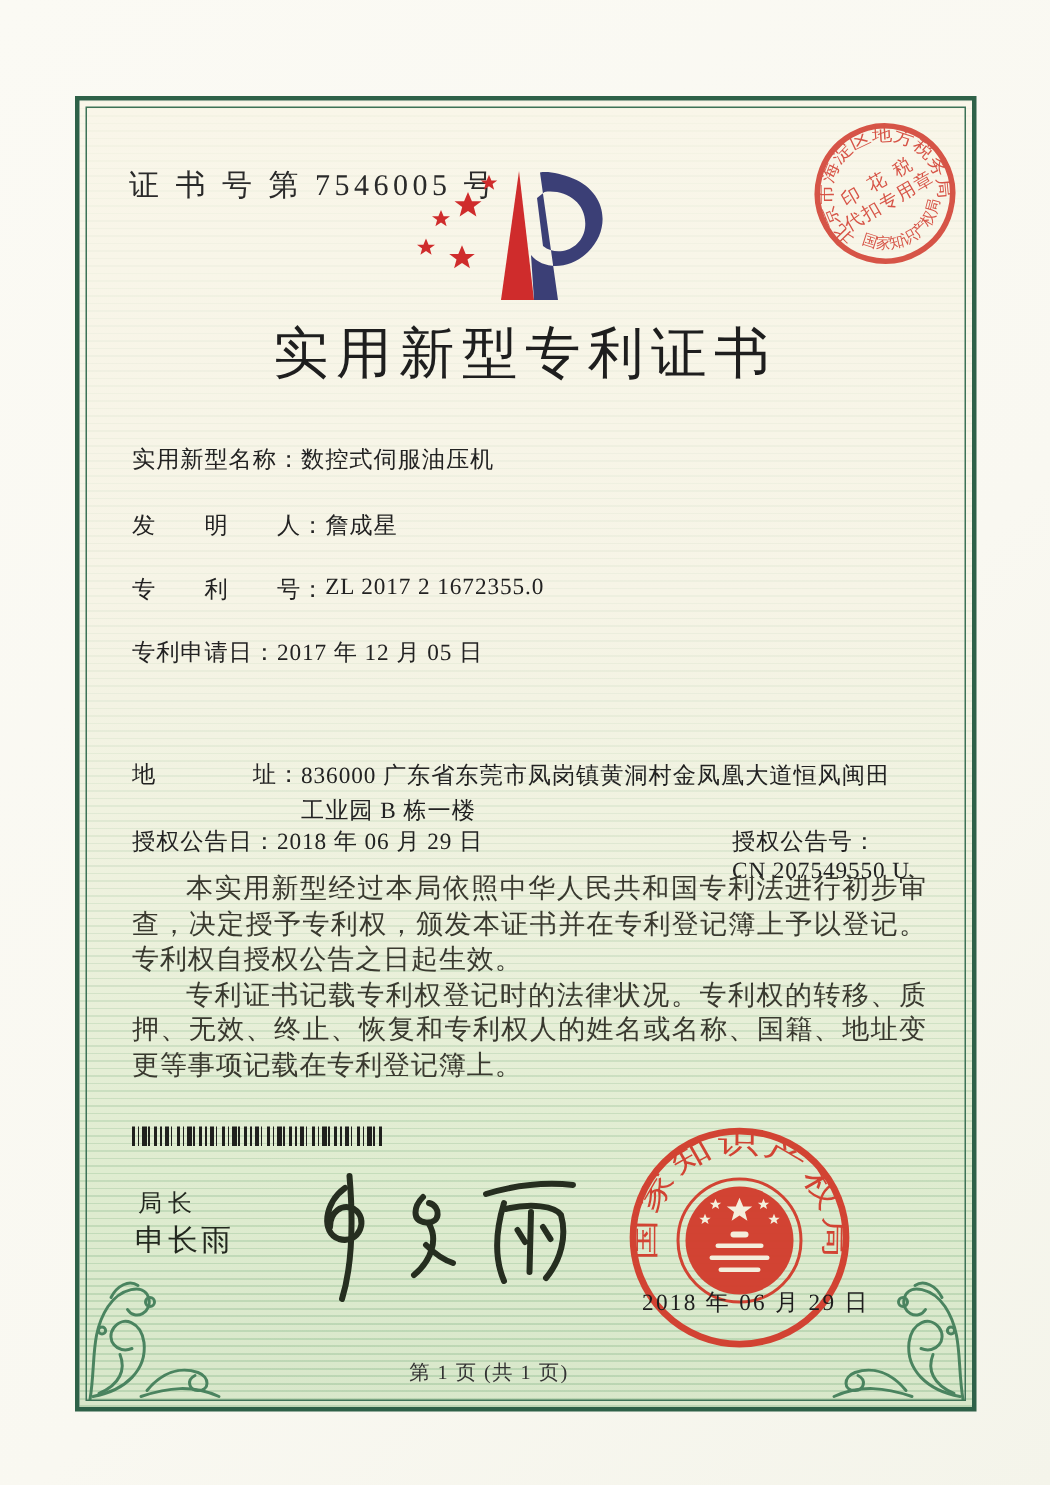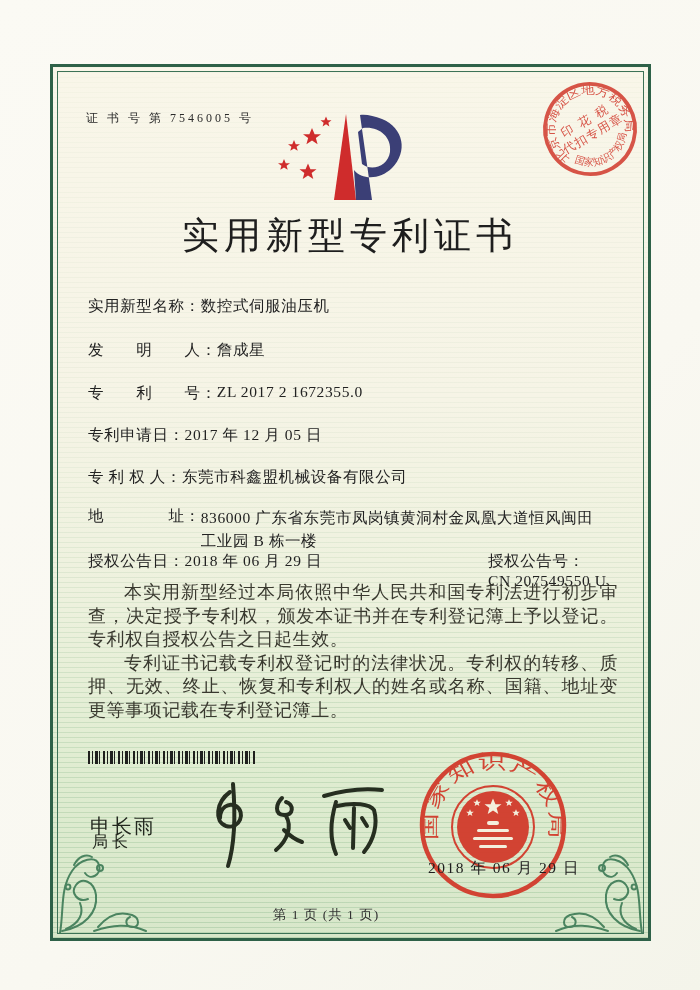--- a/index.html
+++ b/index.html
@@ -24,38 +24,38 @@
     position:absolute;left:53px;top:67px;width:595px;height:871px;
     background:linear-gradient(180deg,#f9f6e9 0%,#f6f4e6 38%,#edf1dd 62%,#dfecd0 82%,#d8e7ca 100%);
   }
   .cert-lines{
     position:absolute;left:53px;top:67px;width:595px;height:871px;
     background:repeating-linear-gradient(180deg,rgba(110,168,118,0.28) 0 1px,rgba(0,0,0,0) 1px 5px);
     -webkit-mask-image:linear-gradient(180deg,rgba(0,0,0,0.12) 0%,rgba(0,0,0,0.25) 45%,rgba(0,0,0,0.75) 75%,#000 100%);
     mask-image:linear-gradient(180deg,rgba(0,0,0,0.12) 0%,rgba(0,0,0,0.25) 45%,rgba(0,0,0,0.75) 75%,#000 100%);
   }
   .abs{position:absolute;}
-  .cert-no{left:86px;top:110px;font-size:12px;letter-spacing:3px;color:#2a2a2a;}
+  .cert-no{left:86px;top:110px;font-size:20px;letter-spacing:3px;color:#2a2a2a;}
   .title{left:0;top:211px;width:700px;text-align:center;font-size:37px;letter-spacing:5px;color:#1e1e1e;font-weight:500;}
   .row{left:88px;font-size:15.5px;letter-spacing:0.6px;color:#222;}
   .row .lab{display:inline-block;}
   .row .val{display:inline-block;vertical-align:top;}
   .addr-val{max-width:408px;line-height:23px;}
   .r1{top:296px;} .r2{top:340px;} .r3{top:383px;text-decoration:underline;} .r4{top:425px;} .r5{top:467px;} .r6{top:506px;} .r7{top:551px;width:560px;}
   .grant-no{position:absolute;left:400px;top:0;}
   .bodytext{
     left:88px;top:581px;width:530px;font-size:18px;line-height:23.5px;
     letter-spacing:0.6px;color:#39392f;text-align:justify;
   }
   .bodytext p{margin:0;text-indent:2em;}
   .barcode{
     left:88px;top:751px;width:168px;height:13px;
     background:repeating-linear-gradient(90deg,#20201e 0 2px,rgba(0,0,0,0) 2px 4px,#20201e 4px 5px,rgba(0,0,0,0) 5px 7px,#20201e 7px 10px,rgba(0,0,0,0) 10px 11px,#20201e 11px 12px,rgba(0,0,0,0) 12px 15px);
   }
-  .sig-title{left:92px;top:792px;font-size:16px;letter-spacing:4px;color:#23281f;margin-top:40px;}
+  .sig-title{left:92px;top:792px;font-size:16px;letter-spacing:4px;color:#23281f;}
   .sig-name{left:90px;top:813px;font-size:20px;letter-spacing:2px;color:#23281f;}
   .footer{left:0;top:906px;width:652px;text-align:center;font-size:13.5px;letter-spacing:1px;color:#333;}
   .seal-date{left:428px;top:858px;font-size:15.5px;letter-spacing:1.5px;color:#1d1d1d;z-index:6;}
   svg{display:block;}
   .logo{left:268px;top:110px;z-index:3;}
   .tax-stamp{left:531px;top:70px;z-index:5;opacity:0.92;}
   .main-seal{left:413px;top:745px;z-index:5;opacity:0.95;}
   .signature{left:196px;top:778px;z-index:4;}
   .fl-left{left:54px;top:843px;z-index:2;}
   .fl-right{left:552px;top:843px;z-index:2;transform:scaleX(-1);}
@@ -121,23 +121,20 @@
 
   <div class="abs title content">实用新型专利证书</div>
   <div class="abs row r2 content">
     <span class="lab">发　　明　　人：</span><span class="val">詹成星</span>
   </div>
   <div class="abs row r3 content">
     <span class="lab">专　　利　　号：</span><span class="val">ZL 2017 2 1672355.0</span>
   </div>
   <div class="abs row r4 content">
     <span class="lab">专利申请日：</span><span class="val">2017 年 12 月 05 日</span>
-  </div>
-  <div class="abs row r5 content">
-    <span class="lab">专 利 权 人：</span><span class="val">东莞市科鑫盟机械设备有限公司</span>
   </div>
   <div class="abs row r6 content">
     <span class="lab">地　　　　址：</span><span class="val addr-val">836000 广东省东莞市凤岗镇黄洞村金凤凰大道恒风闽田 工业园 B 栋一楼</span>
   </div>
   <div class="abs row r7 content">
     <span class="lab">授权公告日：</span><span class="val">2018 年 06 月 29 日</span>
     <span class="grant-no">
       <span class="lab">授权公告号：</span><span class="val">CN 207549550 U</span>
     </span>
   </div>

